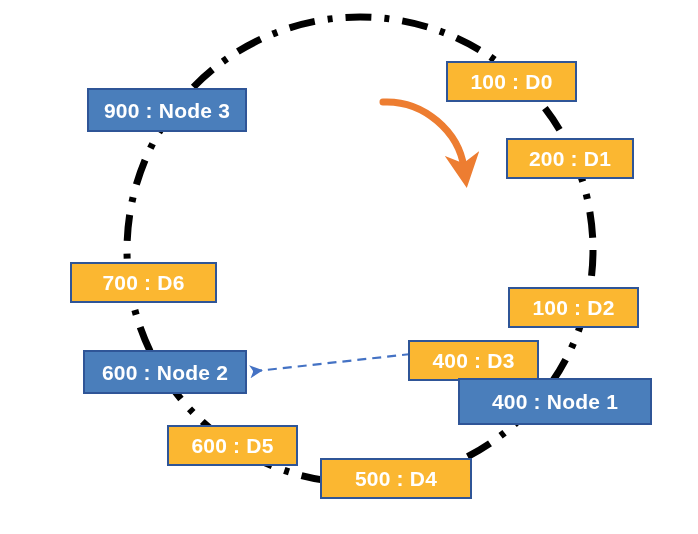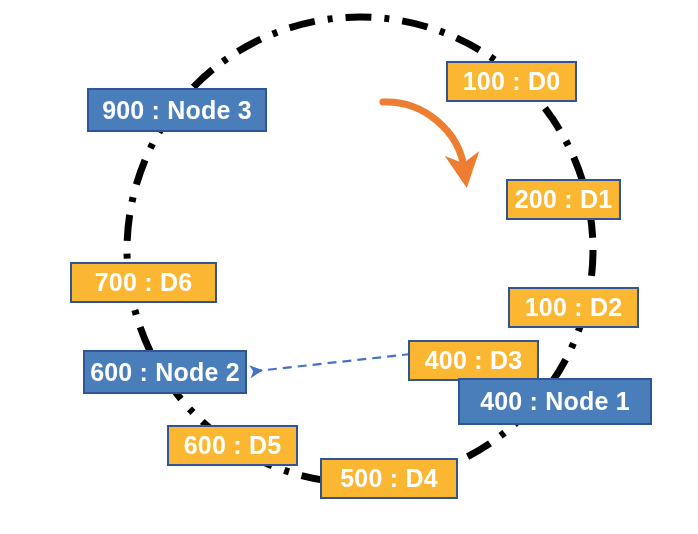--- a/index.html
+++ b/index.html
@@ -29,21 +29,21 @@
     width: 698px;
     height: 534px;
   }
   .node-box {
     position: absolute;
     box-sizing: border-box;
     display: flex;
     align-items: center;
     justify-content: center;
     color: #ffffff;
-    font-size: 25px;
+    font-size: 21px;
     font-weight: 700;
     letter-spacing: 0.2px;
     white-space: nowrap;
     line-height: 1;
   }
   .box-data {
     background: #fbb731;
     border: 2px solid #2f5597;
   }
   .box-node {
@@ -70,24 +70,24 @@
       </marker>
     </defs>
 
     <path d="M 383,102 C 424,100 459,132 464,168" fill="none" stroke="#ed7d31" stroke-width="7" stroke-linecap="round" marker-end="url(#orange-head)"></path>
 
     <path d="M 411,354 L 252,371.5" fill="none" stroke="#4472c4" stroke-width="2.2" stroke-dasharray="9 6" marker-end="url(#blue-head)"></path>
   </svg>
 
   <div id="boxes">
       <div class="node-box box-data" style="left: 446px; top: 61px; width: 131px; height: 41px; z-index: 10;">100 : D0</div>
-      <div class="node-box box-data" style="left: 506px; top: 138px; width: 115px; height: 41px; z-index: 11; margin-top: 41px;">200 : D1</div>
+      <div class="node-box box-data" style="left: 506px; top: 138px; width: 128px; height: 41px; z-index: 11;">200 : D1</div>
       <div class="node-box box-data" style="left: 508px; top: 287px; width: 131px; height: 41px; z-index: 12;">100 : D2</div>
       <div class="node-box box-data" style="left: 408px; top: 340px; width: 131px; height: 41px; z-index: 13;">400 : D3</div>
       <div class="node-box box-node" style="left: 458px; top: 378px; width: 194px; height: 47px; z-index: 14;">400 : Node 1</div>
-      <div class="node-box box-data" style="left: 320px; top: 458px; width: 138px; height: 41px; z-index: 15; text-align: center;">500 : D4</div>
+      <div class="node-box box-data" style="left: 320px; top: 458px; width: 152px; height: 41px; z-index: 15; text-align: center;">500 : D4</div>
       <div class="node-box box-data" style="left: 167px; top: 392px; width: 131px; height: 41px; z-index: 16; margin-top: 33px;">600 : D5</div>
       <div class="node-box box-node" style="left: 83px; top: 350px; width: 164px; height: 44px; z-index: 17;">600 : Node 2</div>
       <div class="node-box box-data" style="left: 70px; top: 262px; width: 147px; height: 41px; z-index: 18;">700 : D6</div>
-      <div class="node-box box-node" style="left: 87px; top: 88px; width: 180px; height: 44px; z-index: 19;">900 : Node 3</div>
+      <div class="node-box box-node" style="left: 87px; top: 88px; width: 160px; height: 44px; z-index: 19;">900 : Node 3</div>
     </div>
 
 </div>
 
 </body></html>

